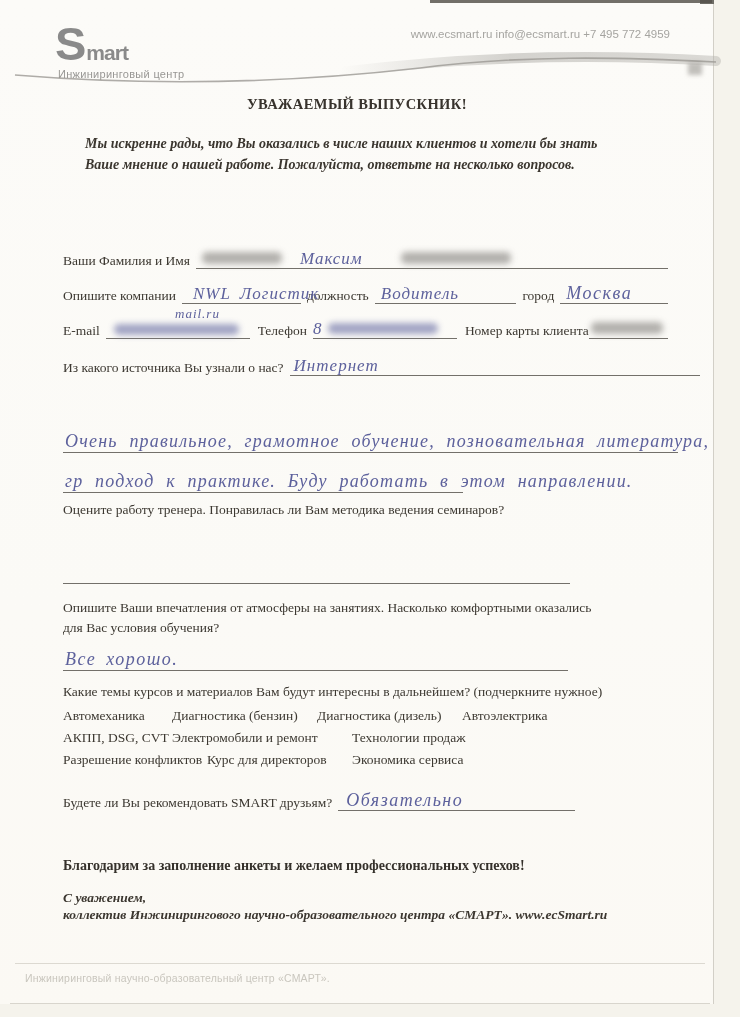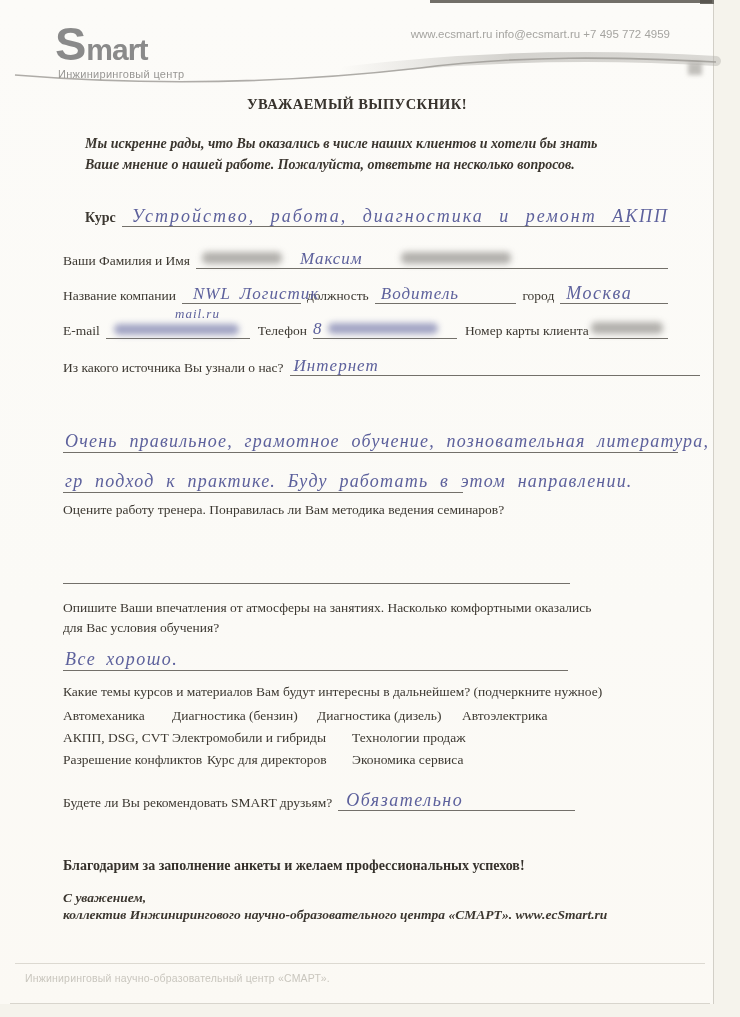--- a/index.html
+++ b/index.html
@@ -13,21 +13,21 @@
   .edge-top-corner{position:absolute;left:700px;top:0;width:40px;height:4px;background:#55524c;opacity:.85;}
   .edge-right-line{position:absolute;left:713px;top:4px;bottom:8px;width:1px;background:#d2cfc7;}
   .edge-right-band{position:absolute;left:714px;top:0;bottom:0;width:26px;background:#f5f3ec;}
   .edge-bottom-line{position:absolute;left:10px;top:1003px;width:700px;height:1px;background:#d8d5cd;}
   .edge-bottom-band{position:absolute;left:0;top:1004px;width:740px;height:13px;background:#f5f3ec;}
   .smudge{position:absolute;left:688px;top:62px;width:14px;height:13px;background:#a8a6a1;filter:blur(2px);opacity:.7;}
 
   
   .logo{position:absolute;left:55px;top:20px;font-family:"Liberation Sans",sans-serif;color:#8a8a8a;line-height:1;}
   .logo .s{font-size:47px;font-weight:bold;}
-  .logo .rest{font-size:30px;font-weight:bold;letter-spacing:-1px;}
+  .logo .rest{font-size:21px;font-weight:bold;letter-spacing:-1px;}
   .logo-sub{position:absolute;left:58px;top:68px;font-family:"Liberation Sans",sans-serif;font-size:11px;color:#989794;letter-spacing:.3px;}
   .contact{position:absolute;top:28px;right:70px;font-family:"Liberation Sans",sans-serif;font-size:11.5px;color:#a5a4a0;}
   .swoosh{position:absolute;left:0;top:42px;width:740px;height:55px;}
 
   .title{position:absolute;left:0;top:96px;width:714px;text-align:center;font-size:14.5px;font-weight:bold;letter-spacing:.4px;color:#38332d;}
   .intro{position:absolute;left:85px;top:133px;font-size:14px;font-weight:bold;font-style:italic;color:#3b362f;line-height:1.5;white-space:nowrap;}
 
   .row{position:absolute;display:flex;align-items:flex-end;}
   .lbl{font-size:13.5px;color:#3c3831;white-space:nowrap;padding-right:6px;line-height:1.2;}
   .lbl.b{font-weight:bold;font-size:14px;}
@@ -84,40 +84,34 @@
     <path d="M 340,30 C 470,14 600,12 716,19" fill="none" stroke="url(#g1)" stroke-width="10" stroke-linecap="round"></path>
     <path d="M 15,33 C 150,44 280,42 420,26 C 520,13 620,15 716,20" fill="none" stroke="#9b9893" stroke-width="1.6" opacity="0.8"></path>
   </svg>
 
   <div class="title">УВАЖАЕМЫЙ ВЫПУСКНИК!</div>
   <div class="intro">
     <div>Мы искренне рады, что Вы оказались в числе наших клиентов и хотели бы знать</div>
     <div>Ваше мнение о нашей работе. Пожалуйста, ответьте на несколько вопросов.</div>
   </div>
 
-  <div class="row" style="left:85px;top:206px;width:545px;">
-    <span class="lbl b">Курс</span>
-    <span class="seg grow">
-      <span class="hw hw-wide in-seg">Устройство, работа, диагностика и ремонт АКПП</span>
-    </span>
-  </div>
 
   <div class="row" style="left:63px;top:248px;width:605px;">
     <span class="lbl">Ваши Фамилия и Имя</span>
     <span class="seg grow">
       <span class="in-seg" style="left:6px;display:inline-flex;align-items:baseline;">
         <span class="rd gray" style="width:80px;height:12px;"></span>
         <span class="hw" style="margin-left:18px;">Максим</span>
         <span class="rd gray" style="width:110px;height:12px;margin-left:38px;"></span>
       </span>
     </span>
   </div>
 
   <div class="row" style="left:63px;top:283px;width:605px;">
-    <span class="lbl">Название компании</span>
+    <span class="lbl">Опишите компании</span>
     <span class="seg" style="flex:1.05;">
       <span class="hw in-seg" style="left:2px;margin-left:9px;">NWL Логистик</span>
     </span>
     <span class="lbl" style="padding-left:6px;">должность</span>
     <span class="seg" style="flex:1.25;">
       <span class="hw in-seg" style="left:6px;">Водитель</span>
     </span>
     <span class="lbl" style="padding-left:6px;">город</span>
     <span class="seg" style="flex:0.95;">
       <span class="hw hw-big in-seg" style="left:6px;">Москва</span>
@@ -168,21 +162,21 @@
   <div class="answer" style="top:642px;height:28px;width:505px;">
     <span class="hw hw-big">Все хорошо.</span>
   </div>
 
   <div class="q" style="top:682px;">Какие темы курсов и материалов Вам будут интересны в дальнейшем? (подчеркните нужное)</div>
   <span class="topic" style="left:63px;top:708px;">Автомеханика</span>
   <span class="topic" style="left:172px;top:708px;">Диагностика (бензин)</span>
   <span class="topic" style="left:317px;top:708px;">Диагностика (дизель)</span>
   <span class="topic" style="left:462px;top:708px;">Автоэлектрика</span>
   <span class="topic" style="left:63px;top:730px;">АКПП, DSG, CVT</span>
-  <span class="topic" style="left:172px;top:730px;">Электромобили и гибриды</span>
+  <span class="topic" style="left:172px;top:730px;">Электромобили и ремонт</span>
   <span class="topic" style="left:352px;top:730px;">Технологии продаж</span>
   <span class="topic" style="left:63px;top:752px;">Разрешение конфликтов</span>
   <span class="topic" style="left:207px;top:752px;">Курс для директоров</span>
   <span class="topic" style="left:352px;top:752px;">Экономика сервиса</span>
 
   <div class="row" style="left:63px;top:790px;width:512px;">
     <span class="lbl">Будете ли Вы рекомендовать SMART друзьям?</span>
     <span class="seg grow">
       <span class="hw hw-big in-seg" style="left:8px;">Обязательно</span>
     </span>

